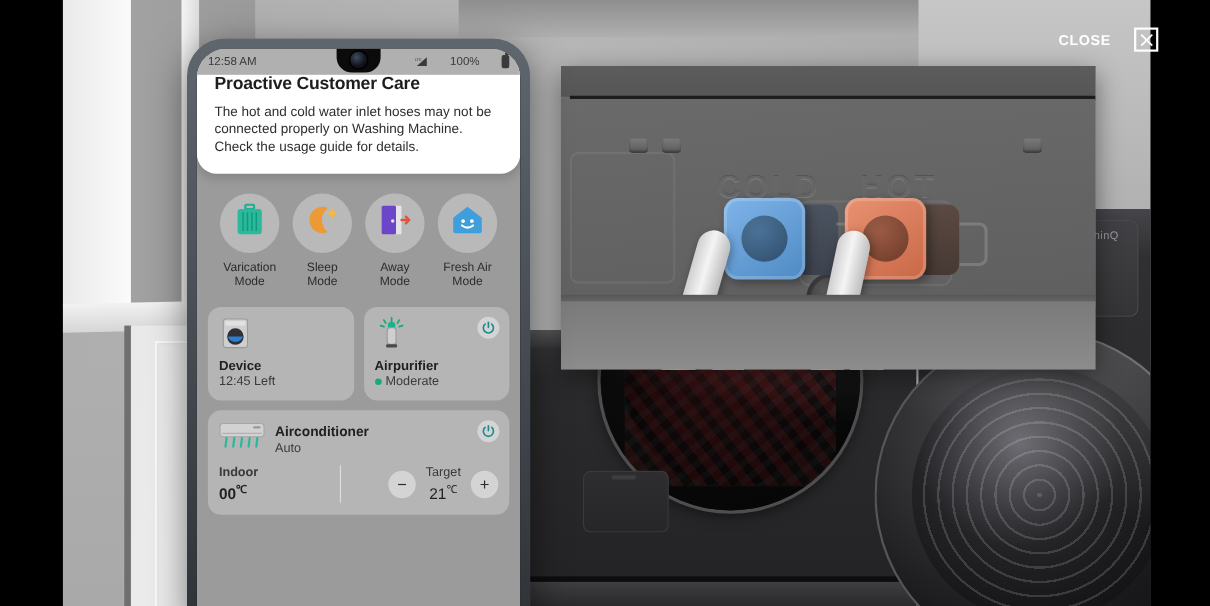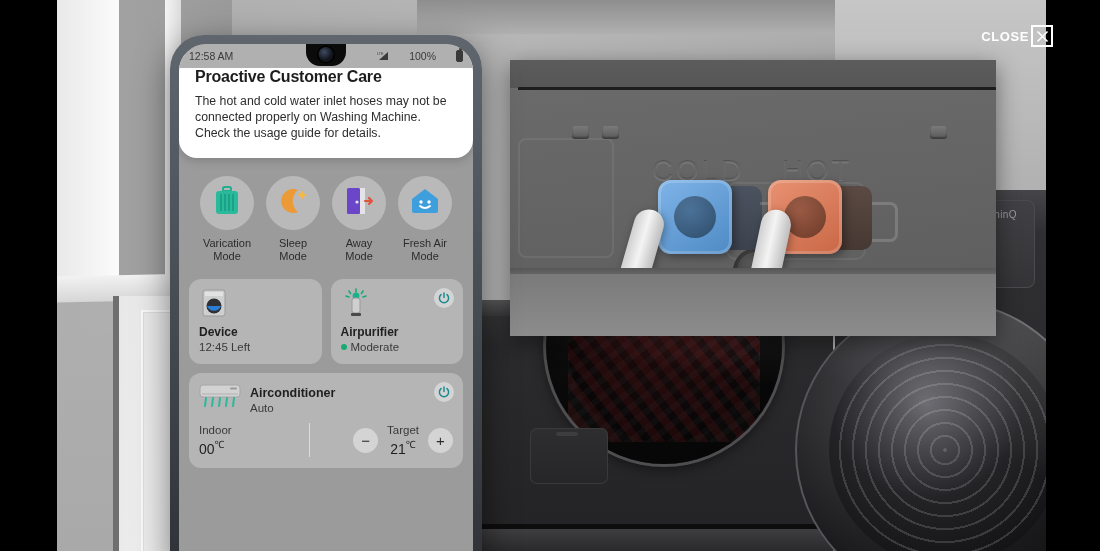--- a/index.html
+++ b/index.html
@@ -90,21 +90,21 @@
   
   .overlay { position:absolute; left:510px; top:60px; width:486px; height:276px; overflow:hidden;
              background: linear-gradient(180deg,#6e6e6e 0%, #646464 55%, #5d5d5d 100%);
              box-shadow: 0 6px 22px rgba(0,0,0,.45); }
   .ov-toprail { position:absolute; left:0; top:0; width:100%; height:28px;
              background: linear-gradient(180deg,#5c5c5c,#565656); }
   .ov-toprail:after { content:""; position:absolute; left:8px; bottom:-4px; right:0; height:5px;
              background:#1d1d1d; border-radius:1px; }
   .ov-backpanel { position:absolute; left:0; top:30px; width:100%; height:190px;
              background: linear-gradient(175deg,#6a6a6a,#5f5f5f); }
-  .emboss { position:absolute; font-size:29px; font-weight:400; letter-spacing:3px;
+  .emboss { position:absolute; font-size:29px; font-weight:700; letter-spacing:3px;
              color:rgba(0,0,0,.18); text-shadow: 0 1px 0 rgba(255,255,255,.16); font-family:"Liberation Sans",sans-serif; }
   .emb-cold { left:142px; top:94px; }
   .emb-hot  { left:272px; top:94px; }
   .valve { position:absolute; width:74px; height:74px; border-radius:13px; }
   .valve.cold { left:148px; top:120px; background: linear-gradient(145deg,#7fb4e8,#4e8ac4);
              box-shadow: inset 0 0 0 3px rgba(255,255,255,.18), 3px 3px 9px rgba(0,0,0,.35); }
   .valve.hot  { left:258px; top:120px; background: linear-gradient(145deg,#e89272,#c96746);
              box-shadow: inset 0 0 0 3px rgba(255,255,255,.18), 3px 3px 9px rgba(0,0,0,.35); }
   .valve:after { content:""; position:absolute; left:16px; top:16px; width:42px; height:42px; border-radius:50%;
              background: radial-gradient(circle at 40% 35%, rgba(0,0,0,.30), rgba(0,0,0,.48)); }
@@ -184,36 +184,36 @@
   .dot { width:6px; height:6px; border-radius:50%; background:#19a974; display:inline-block; }
   .pwr { position:absolute; right:9px; top:9px; width:20px; height:20px; border-radius:50%;
           background:rgba(255,255,255,.42); display:flex; align-items:center; justify-content:center; }
 
   
   .ac-card { margin-top:9px; background:rgba(255,255,255,.26); border-radius:12px; padding:10px 10px 11px 10px; position:relative; }
   .ac-head { display:flex; align-items:flex-start; gap:9px; }
   .ac-name { font-size:12.5px; font-weight:700; color:#1f1f1f; }
   .ac-mode { font-size:11.5px; color:#3a3a3a; margin-top:1px; }
   .ac-row { display:flex; align-items:center; margin-top:9px; }
-  .ac-indoor { width:108px; }
+  .ac-indoor { width:108px;font-weight:bold; }
   .ac-lbl { font-size:11.5px; color:#3a3a3a; }
   .ac-val { font-size:14px; color:#1f1f1f; margin-top:1px; }
   .ac-val .deg { font-size:10px; vertical-align:super; }
   .ac-div { width:1px; height:34px; background:rgba(255,255,255,.55); margin:0 6px 0 2px; }
   .ac-ctrl { flex:1; display:flex; align-items:center; justify-content:flex-end; gap:9px; }
   .step { width:25px; height:25px; border-radius:50%; background:rgba(255,255,255,.42);
           display:flex; align-items:center; justify-content:center; font-size:15px; color:#2b2b2b; line-height:1; }
   .target { text-align:center; }
 
   .add-wrap { display:flex; justify-content:center; margin-top:16px; }
   .add-btn { background:rgba(255,255,255,.34); border-radius:18px; padding:8px 20px;
           font-size:12.5px; font-weight:700; color:#1d1d1d; display:flex; align-items:center; gap:7px; }
 
   
-  .close-ctl { position:absolute; right:47px; top:25px; display:flex; align-items:center; gap:2px; z-index:20; }
+  .close-ctl { position:absolute; right:47px; top:25px; display:flex; align-items:center; gap:21px; z-index:20; }
   .close-lbl { color:#fff; font-size:13px; font-weight:700; letter-spacing:.6px; }
   .close-box { width:22px; height:22px; border:2px solid #fff; display:flex; align-items:center; justify-content:center; }
 
   .bar-left { position:absolute; left:0; top:0; width:57px; height:551px; background:#000; z-index:15; }
   .bar-right { position:absolute; left:1046px; top:0; width:54px; height:551px; background:#000; z-index:15; }
 </style>
 </head>
 <body>
 
 <div id="stage">

